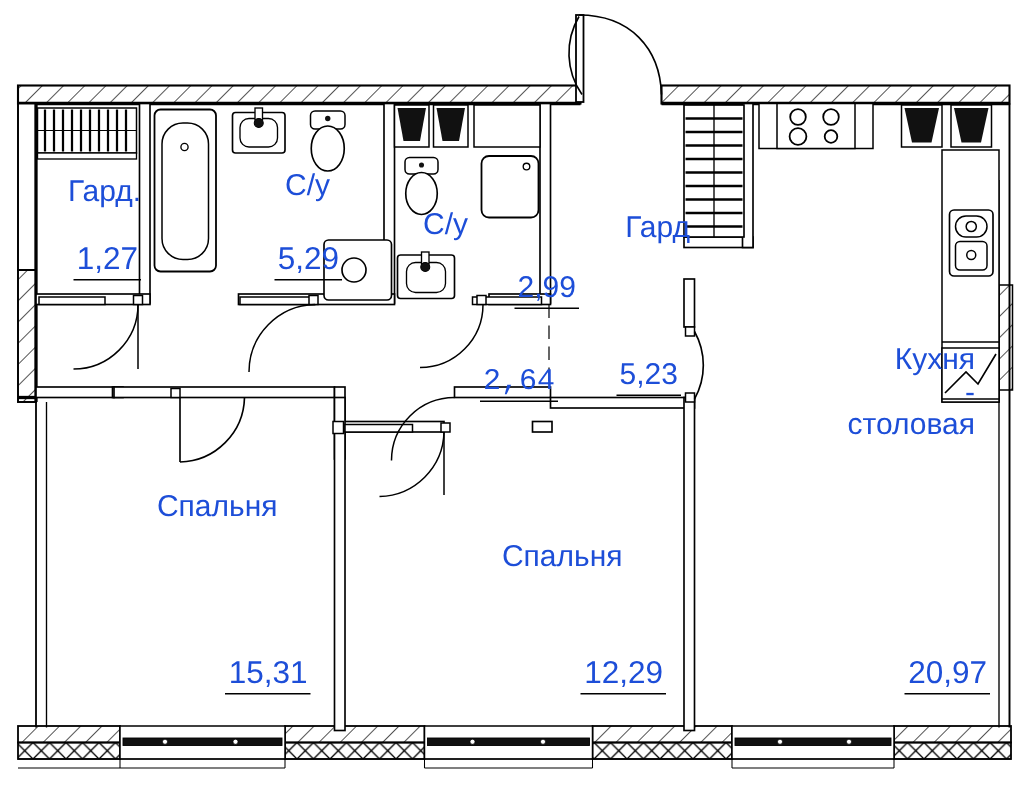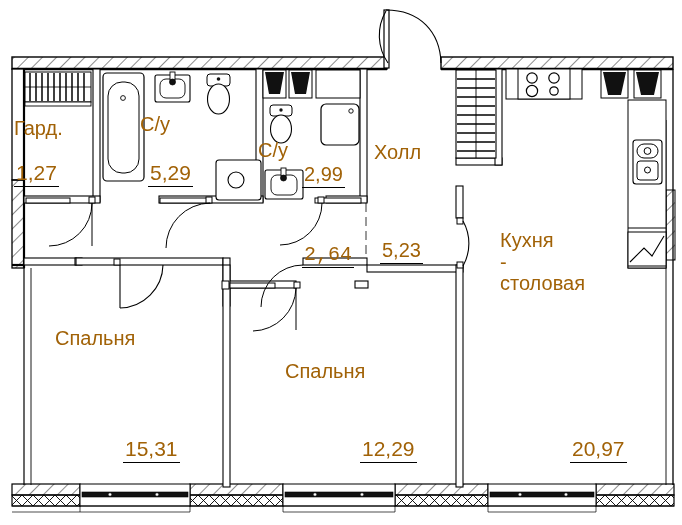--- a/index.html
+++ b/index.html
@@ -23,22 +23,22 @@
     position: absolute;
     left: 0;
     top: 0;
     width: 682px;
     height: 525px;
     display: block;
   }
   .room-label {
     position: absolute;
     font-family: "Liberation Sans", sans-serif;
-    color: #a16207;
-    text-align: left;
+    color: #1d4ed8;
+    text-align: right;
     white-space: nowrap;
     line-height: 1.08;
     user-select: none;
   }
   .room-name {
     font-size: 20px;
     font-weight: 400;
   }
   .room-area {
     font-size: 21px;
@@ -384,26 +384,26 @@
   <div class="room-label" style="left:140px; top:114px; width:80px;">
     <div class="room-name">С/у</div>
   </div>
   <div class="room-label" style="left:148px; top:162px; width:80px;">
     <span class="room-area">5,29</span>
   </div>
 
   <div class="room-label" style="left:258px; top:140px; width:54px;">
     <div class="room-name">С/у</div>
   </div>
-  <div class="room-label" style="left:302px; top:164px; width:70px;">
+  <div class="room-label" style="left:302px; top:182px; width:70px;padding-left:14px;">
     <span class="room-area sm">2,99</span>
   </div>
 
   <div class="room-label" style="left:374px; top:142px; width:86px;">
-    <div class="room-name">Холл</div>
+    <div class="room-name">Гард</div>
   </div>
   <div class="room-label" style="left:380px; top:240px; width:74px;">
     <span class="room-area sm">5,23</span>
   </div>
 
   <div class="room-label" style="left:302px; top:244px; width:70px;font-family:Liberation Mono, monospace;">
     <span class="room-area sm">2,64</span>
   </div>
 
   <div class="room-label" style="left:55px; top:328px; width:130px;">

